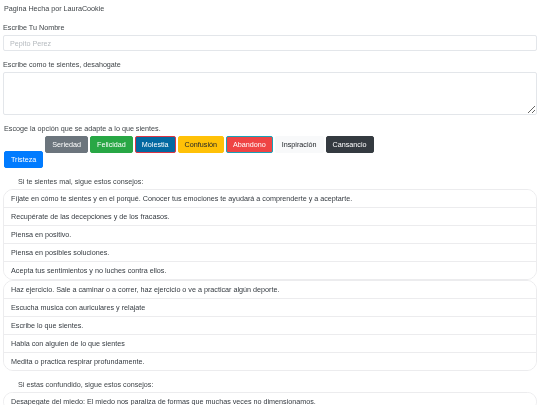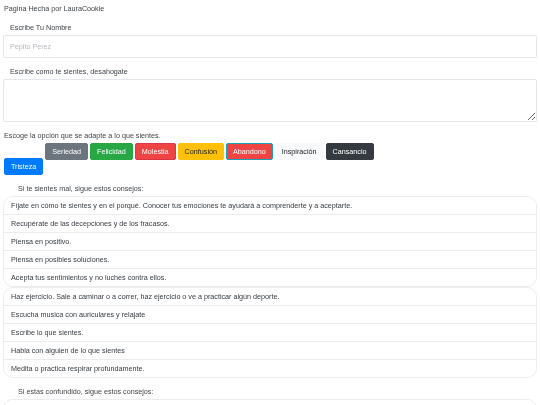--- a/index.html
+++ b/index.html
@@ -23,28 +23,28 @@
   }
   .credit {
     font-size: 7.2px;
     color: #3f4448;
     margin: 0 0 9px 1px;
     line-height: 10px;
   }
   .field-label {
     font-size: 7.2px;
     color: #3f4448;
-    margin: 0 0 3px 7px;
+    margin: 0 0 3px 0;
     line-height: 9px;
   }
   .text-input {
     display: block;
     box-sizing: border-box;
     width: 534px;
-    height: 23px;
+    height: 16px;
     padding: 2px 6px;
     font-family: "Liberation Sans", sans-serif;
     font-size: 7.2px;
     color: #495057;
     background: #fff;
     border: 1px solid #e3e6ea;
     border-radius: 2px;
     outline: none;
   }
   .text-input::placeholder { color: #b4b9be; opacity: 1; }
@@ -85,21 +85,21 @@
     padding: 3px 6px 3px 6px;
     border: 1px solid transparent;
     border-radius: 2px;
     margin-right: 2px;
     white-space: nowrap;
     cursor: pointer;
   }
   .btn-primary   { background:#007bff; border-color:#007bff; color:#fff;margin-top:15px; }
   .btn-secondary { background:#6c757d; border-color:#6c757d; color:#fff; }
   .btn-success   { background:#28a745; border-color:#28a745; color:#fff; }
-  .btn-danger    { background:#ef4444; border-color:#dc3545; color:#fff; }
+  .btn-danger    { background:#0369a1; border-color:#dc3545; color:#fff; }
   .btn-warning   { background:#ffc107; border-color:#ffc107; color:#212529; }
   .btn-info      { background:#ef4444; border-color:#17a2b8; color:#fff; }
   .btn-light     { background:#f8f9fa; border-color:#f8f9fa; color:#212529; }
   .btn-dark      { background:#343a40; border-color:#343a40; color:#fff; }
 
   .section-head {
     font-size: 7.2px;
     color: #3f4448;
     margin: 9px 0 3px 15px;
     line-height: 9px;

